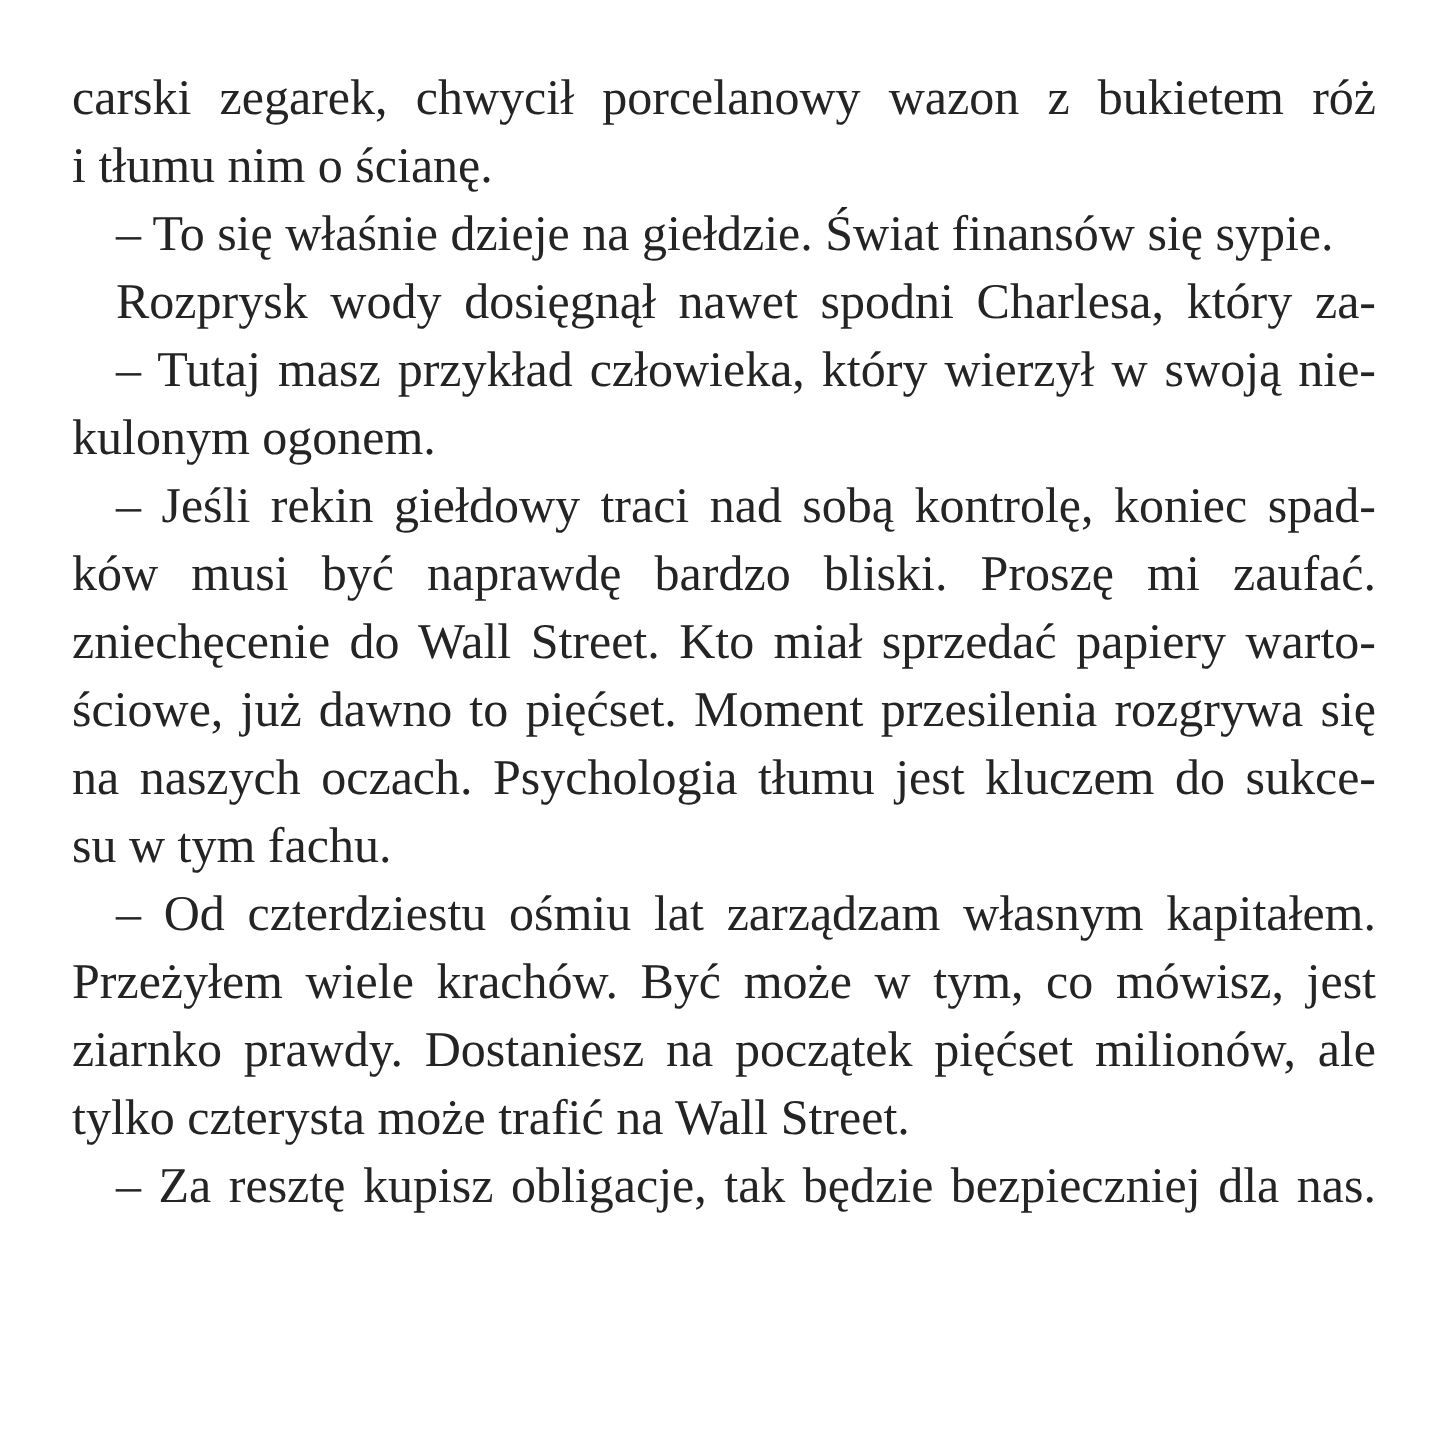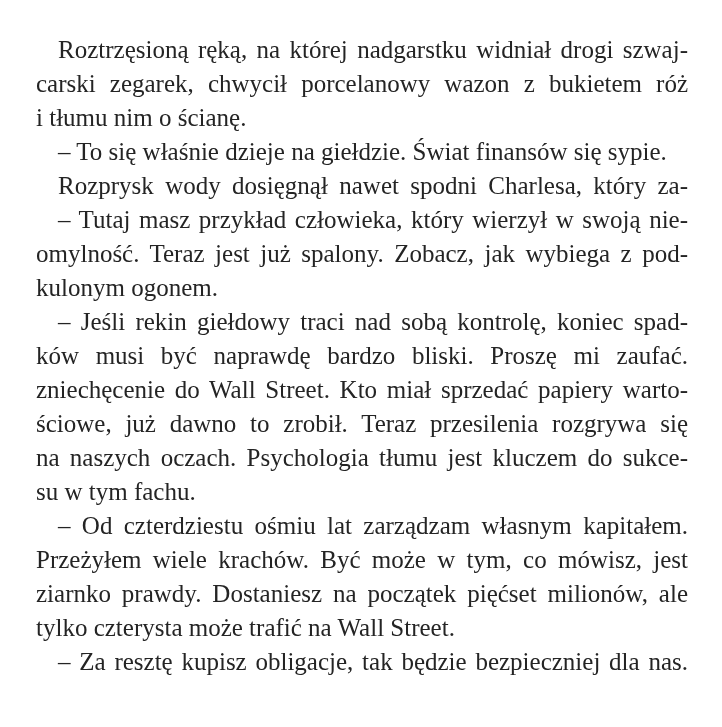--- a/index.html
+++ b/index.html
@@ -41,44 +41,42 @@
     
     text-align-last: justify;
   }
 </style>
 </head>
 <body>
 
 <div class="page">
 
   <div class="para">
-    <div class="line first">Roztrzęsioną ręką, na której nadgarstku widniał drogi szwaj-</div>
     <div class="line">carski zegarek, chwycił porcelanowy wazon z bukietem róż</div>
     <div class="line end">i tłumu nim o ścianę.</div>
   </div>
 
   <div class="para">
     <div class="line first end">– To się właśnie dzieje na giełdzie. Świat finansów się sypie.</div>
   </div>
 
   <div class="para">
     <div class="line first">Rozprysk wody dosięgnął nawet spodni Charlesa, który za-</div>
   </div>
 
   <div class="para">
     <div class="line first">– Tutaj masz przykład człowieka, który wierzył w swoją nie-</div>
-    <div class="line">omylność. Teraz jest już spalony. Zobacz, jak wybiega z pod-</div>
     <div class="line end">kulonym ogonem.</div>
   </div>
 
   <div class="para">
     <div class="line first">– Jeśli rekin giełdowy traci nad sobą kontrolę, koniec spad-</div>
     <div class="line">ków musi być naprawdę bardzo bliski. Proszę mi zaufać.</div>
     <div class="line">zniechęcenie do Wall Street. Kto miał sprzedać papiery warto-</div>
-    <div class="line">ściowe, już dawno to zrobił. Teraz przesilenia rozgrywa się</div>
+    <div class="line">ściowe, już dawno to pięćset. Moment przesilenia rozgrywa się</div>
     <div class="line">na naszych oczach. Psychologia tłumu jest kluczem do sukce-</div>
     <div class="line end">su w tym fachu.</div>
   </div>
 
   <div class="para">
     <div class="line first">– Od czterdziestu ośmiu lat zarządzam własnym kapitałem.</div>
     <div class="line">Przeżyłem wiele krachów. Być może w tym, co mówisz, jest</div>
     <div class="line">ziarnko prawdy. Dostaniesz na początek pięćset milionów, ale</div>
     <div class="line end">tylko czterysta może trafić na Wall Street.</div>
   </div>

